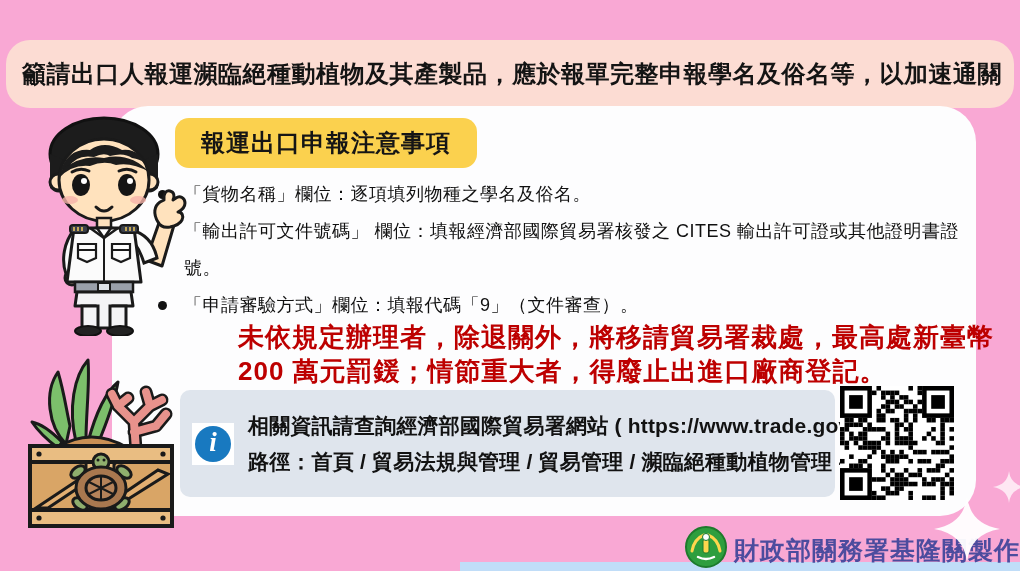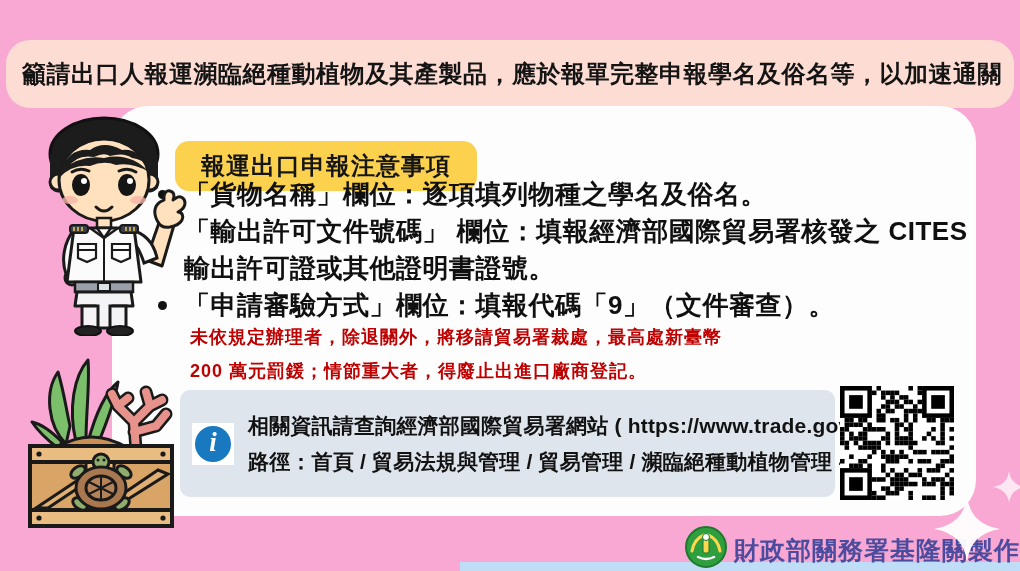--- a/index.html
+++ b/index.html
@@ -19,35 +19,35 @@
   .banner-text{font-size:24px;font-weight:700;color:#141414;letter-spacing:.5px;white-space:nowrap;}
   
   .card{
     position:absolute;left:112px;top:106px;width:864px;height:410px;
     background:#fdfdfe;border-radius:36px;
   }
   
   .title-box{
     position:absolute;left:175px;top:118px;width:302px;height:50px;
     background:#fbd14e;border-radius:14px;
-    display:flex;align-items:center;justify-content:center;margin-top:23px;
+    display:flex;align-items:center;justify-content:center;
   }
   .title-box span{font-size:24px;font-weight:700;color:#151515;letter-spacing:1px;}
   
   .bullets{position:absolute;left:150px;top:176px;width:822px;margin:0;padding:0;list-style:none;}
   .bullets li{
-    position:relative;padding-left:34px;font-size:26px;font-weight:700;color:#101010;
+    position:relative;padding-left:34px;font-size:18px;font-weight:400;color:#101010;
     line-height:37px;letter-spacing:.5px;
   }
   .bullets li::before{
     content:"";position:absolute;left:8px;top:14px;width:9px;height:9px;border-radius:50%;background:#111;
   }
   
   .warning{position:absolute;left:190px;top:320px;width:800px;}
-  .warning div{font-size:18px;font-weight:700;color:#bd0000;line-height:34px;letter-spacing:1px;white-space:nowrap;}
+  .warning div{font-size:26px;font-weight:700;color:#bd0000;line-height:34px;letter-spacing:1px;white-space:nowrap;margin-left:48px;}
   
   .info-box{
     position:absolute;left:180px;top:390px;width:655px;height:107px;
     background:#dfe5ed;border-radius:10px;
     display:flex;align-items:center;box-sizing:border-box;padding:0 12px;gap:14px;
   }
   .info-badge{
     width:42px;height:42px;background:#ffffff;flex:0 0 auto;
     display:flex;align-items:center;justify-content:center;
   }

